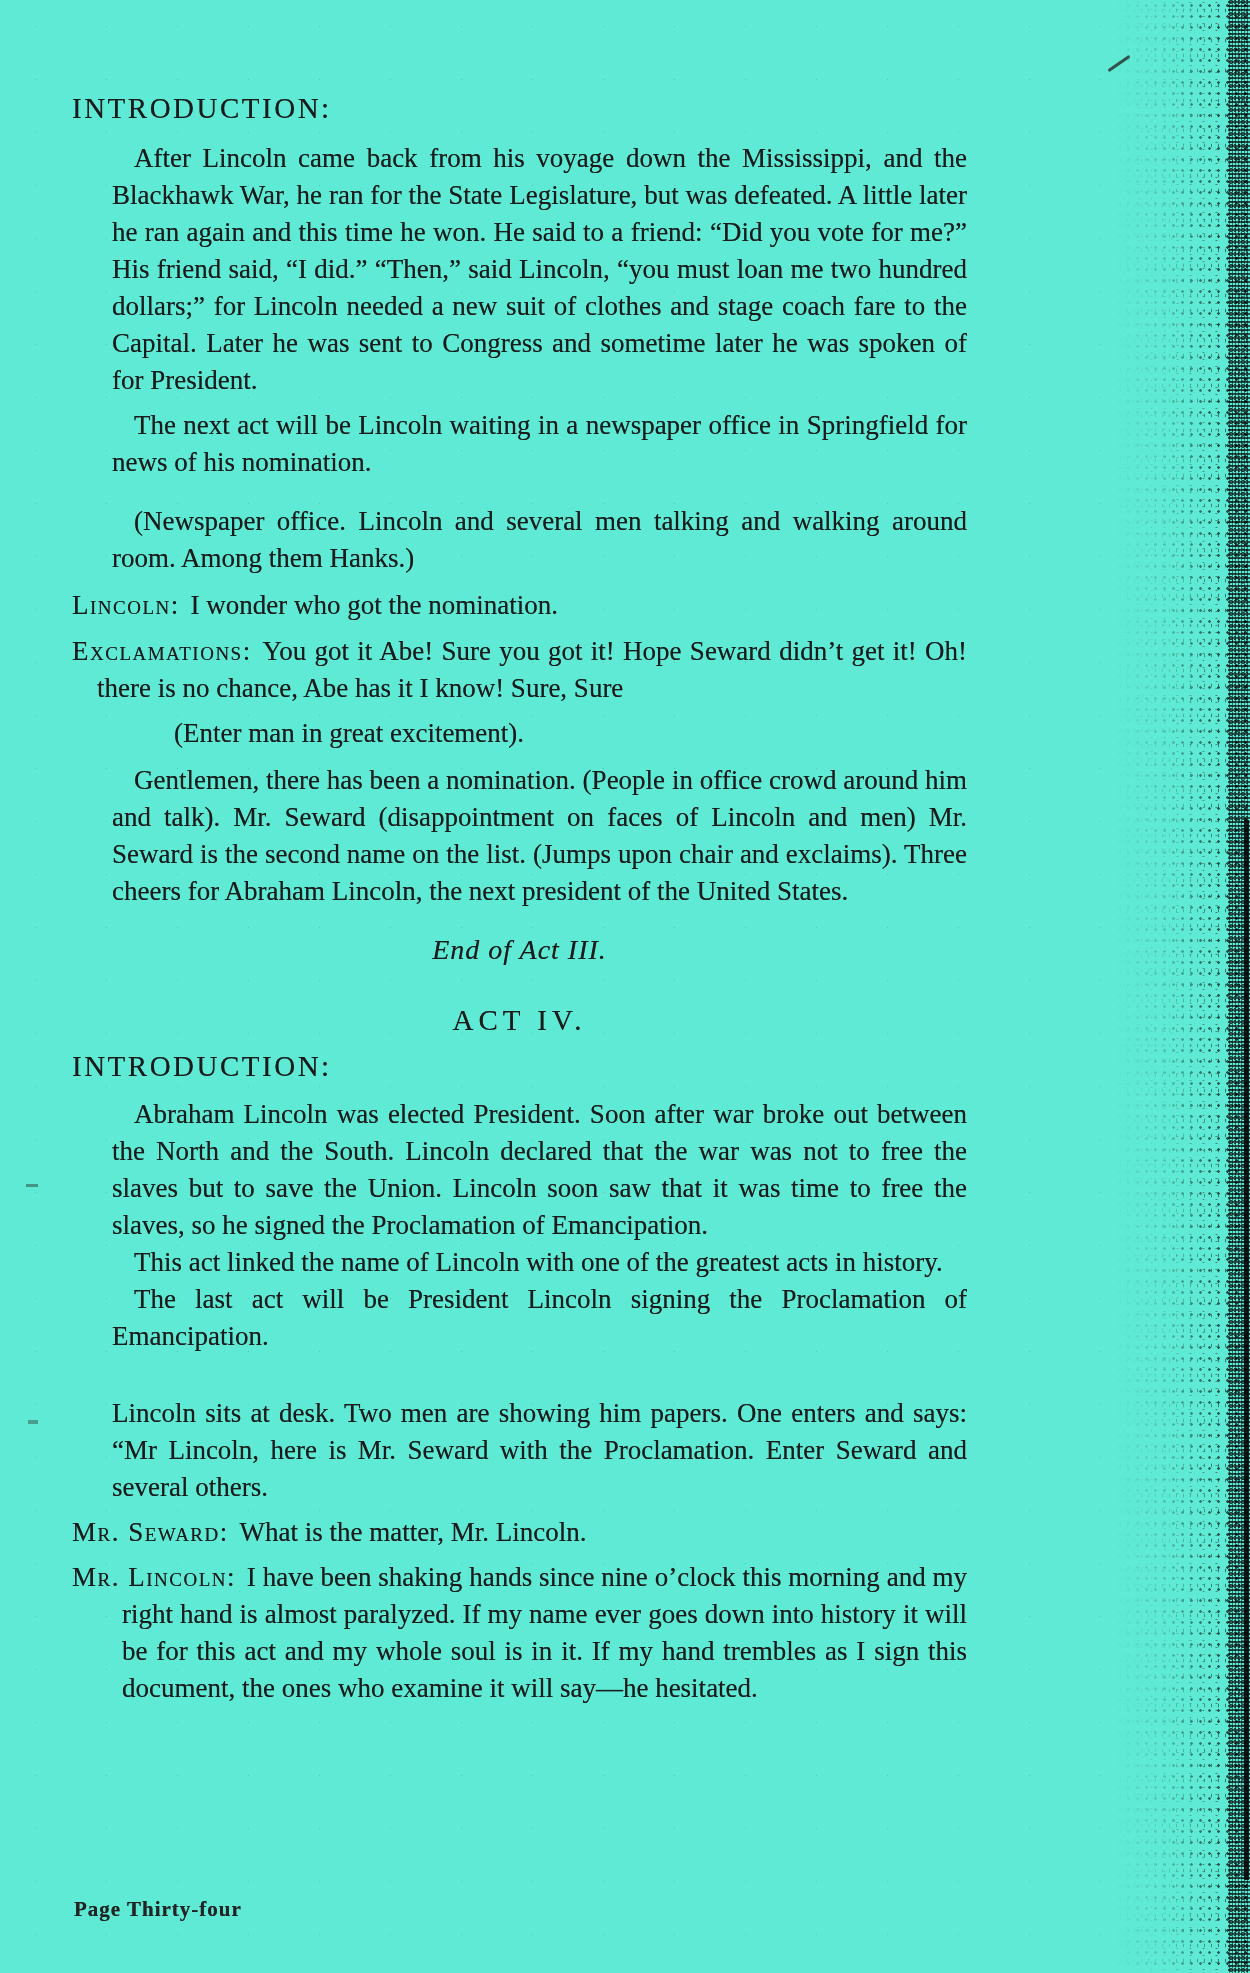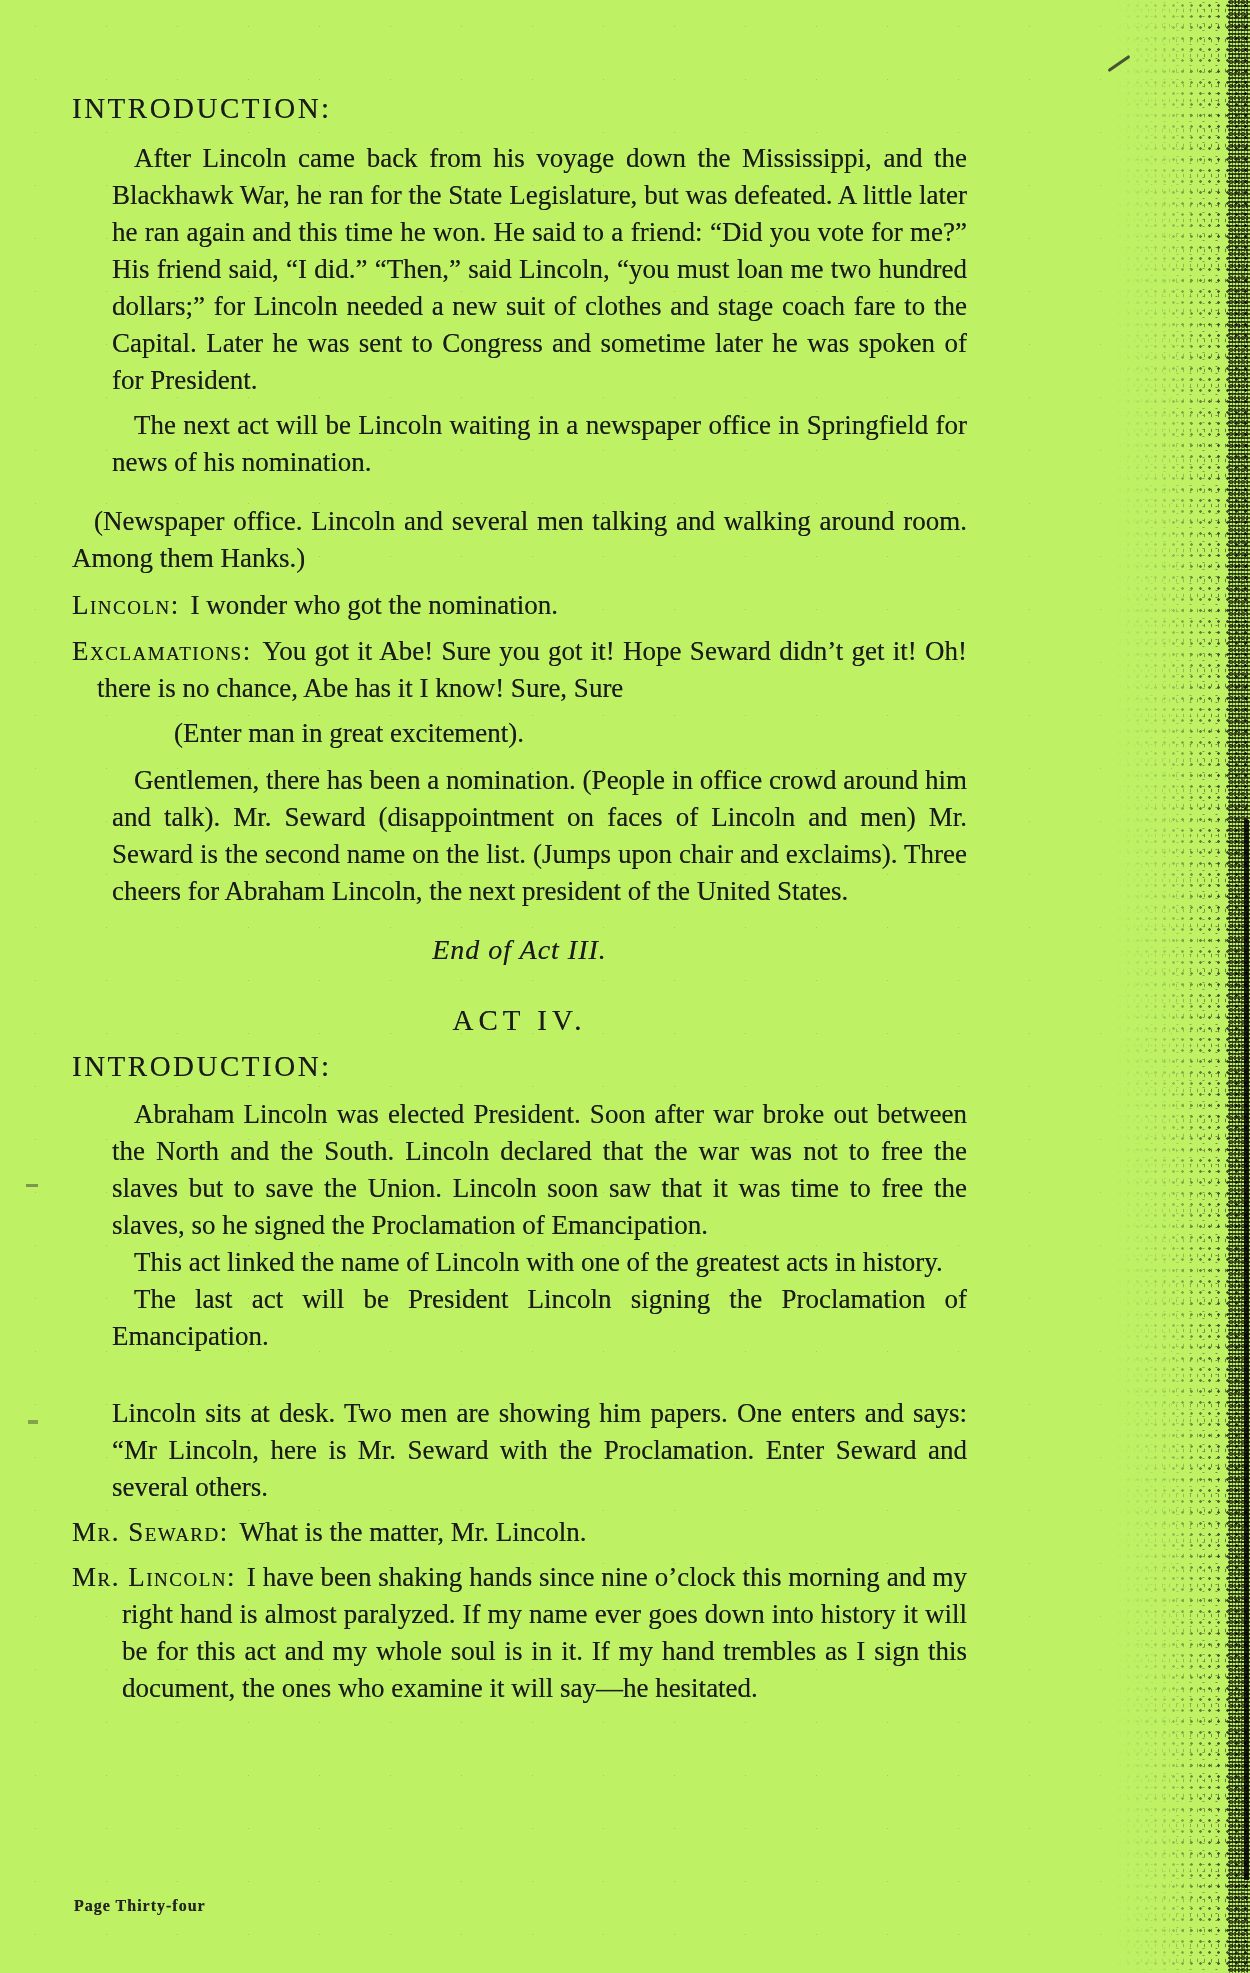--- a/index.html
+++ b/index.html
@@ -1,21 +1,21 @@
 <!DOCTYPE html>
 <html><head>
 <meta charset="utf-8">
 <title>Document</title>
 <style>
   html,body{margin:0;padding:0;background:#e8e6e0;}
   .page{
     position:relative;
     width:1250px;height:1973px;
     margin:0 auto;
-    background:#bef264;
+    background:#5eead4;
     overflow:hidden;
     font-family:"Liberation Serif","DejaVu Serif",serif;
     color:#1b1b1b;
   }
   
   .page::after{
     content:"";position:absolute;inset:0;pointer-events:none;
     background-image:radial-gradient(rgba(0,0,0,.55) .6px,transparent 1px);
     background-size:71px 53px;opacity:.28;
   }
@@ -37,34 +37,34 @@
   h3.act4-head{margin-top:30px;font-family:Liberation Serif, serif;}
   .end-act{
     font-style:italic;text-align:center;font-size:28px;line-height:40px;
     letter-spacing:1px;margin-top:20px;
   }
   p{margin:0;text-align:justify;}
   .para{margin-left:40px;text-indent:22px;}
   .para.noindent{text-indent:0;margin-top:40px;}
   .para.mt8{margin-top:8px;}
   .para.mt10{margin-top:10px;}
-  .stage-dir{text-indent:22px;margin-top:22px;}
+  .stage-dir{margin-left:40px;text-indent:22px;margin-top:22px;}
   .stage-enter{margin-left:40px;text-indent:62px;margin-top:8px;text-align:left;}
   .speech{padding-left:50px;text-indent:-50px;}
   .speech.hang-sm{padding-left:25px;text-indent:-25px;}
   .speech.mt10{margin-top:10px;}
   .speech.mt9{margin-top:9px;}
   .speech.mt18{margin-top:18px;}
   .speech.mt8{margin-top:8px;}
   .speaker{
     font-variant:small-caps;letter-spacing:1.5px;margin-right:.4em;
   }
   .page-footer{
     position:absolute;left:74px;top:1897px;
-    font-size:16px;font-weight:bold;letter-spacing:1px;color:#242424;
+    font-size:21px;font-weight:bold;letter-spacing:1px;color:#242424;
     text-shadow:0 0 .5px rgba(10,10,10,.6);
   }
   
   .scan-band{
     position:absolute;top:0;right:0;width:135px;height:100%;pointer-events:none;
     background-image:
       radial-gradient(rgba(10,10,10,.85) 1px,transparent 1.4px),
       radial-gradient(rgba(40,40,40,.7) .8px,transparent 1.2px),
       radial-gradient(rgba(0,0,0,.6) .7px,transparent 1px);
     background-size:9px 11px,13px 7px,7px 15px;

